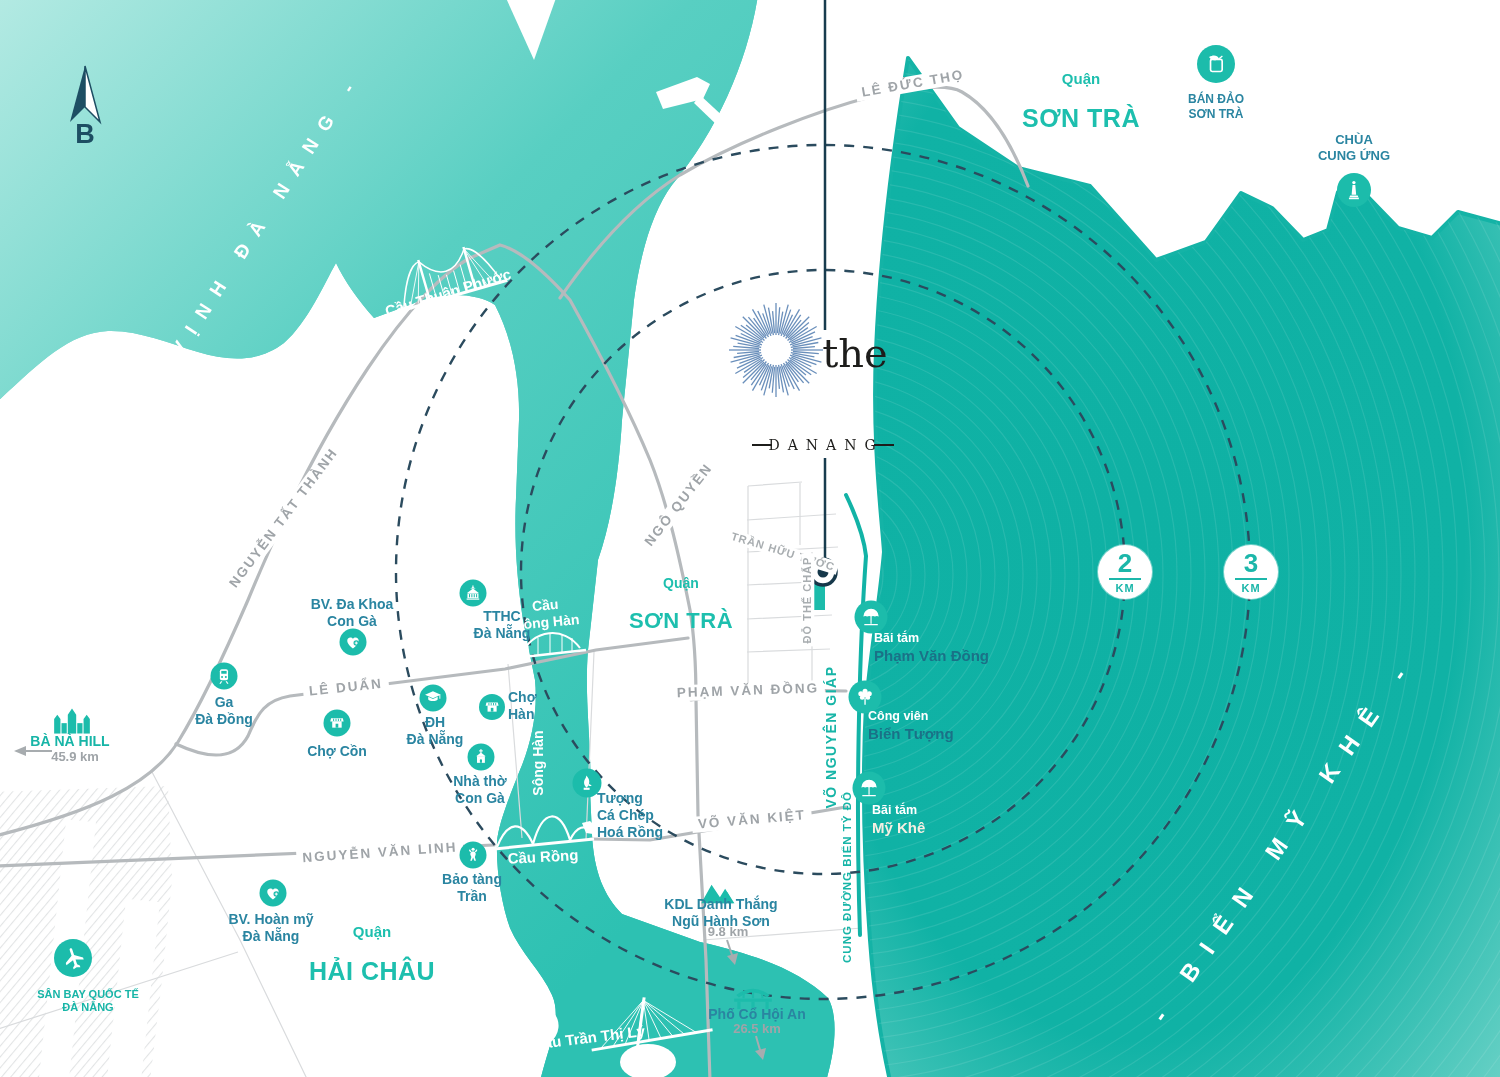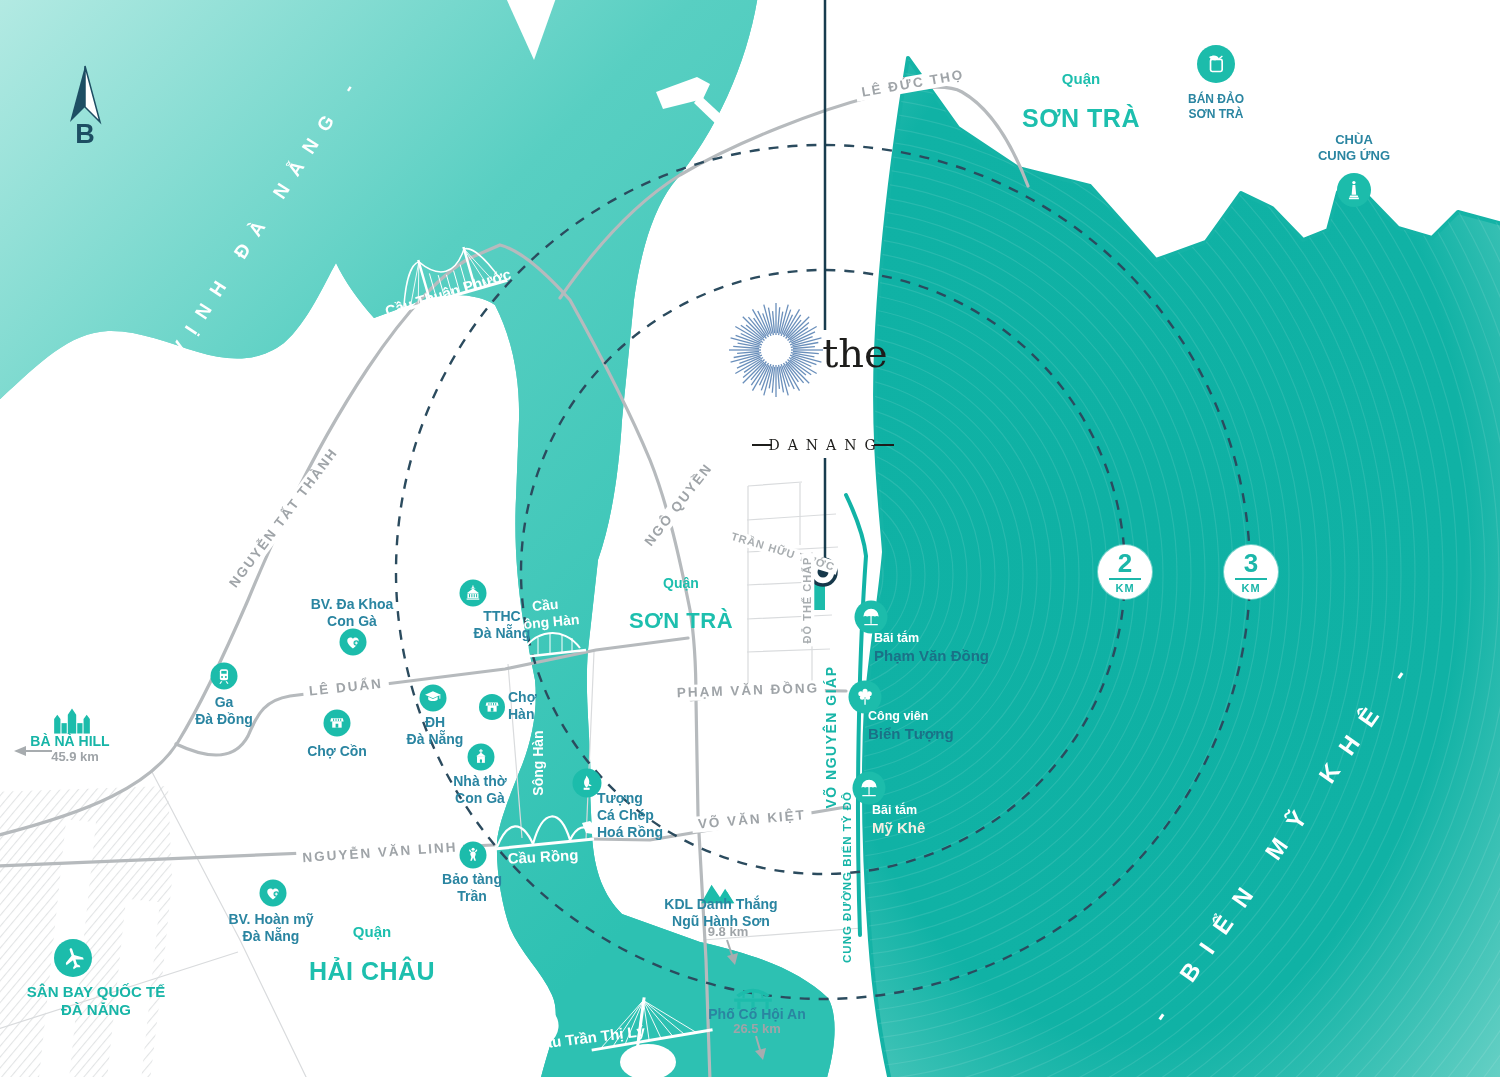--- a/index.html
+++ b/index.html
@@ -468,21 +468,21 @@
       </svg>
     </div>
 <div class="lbl poi" style="left:271px;top:928px">BV. Hoàn mỹ
 Đà Nẵng</div>
 
 <div class="ic" style="left:73px;top:958px;width:38px;height:38px">
       <svg viewBox="0 0 24 24" style="transform:rotate(-18deg)">
         <use href="#i-plane"></use>
       </svg>
     </div>
-<div class="lbl teal-strong" style="left:96px;top:1001px;font-size:15px;white-space:pre-line">SÂN BAY QUỐC TẾ
+<div class="lbl teal-strong" style="left:88px;top:1001px;font-size:11px;white-space:pre-line">SÂN BAY QUỐC TẾ
 ĐÀ NẴNG</div>
 
 <div class="ic" style="left:1216px;top:64px;width:38px;height:38px">
       <svg viewBox="0 0 24 24">
         <use href="#i-leaf"></use>
       </svg>
     </div>
 <div class="lbl poi" style="left:1216px;top:107px;font-size:12px">BÁN ĐẢO
 SƠN TRÀ</div>
 

